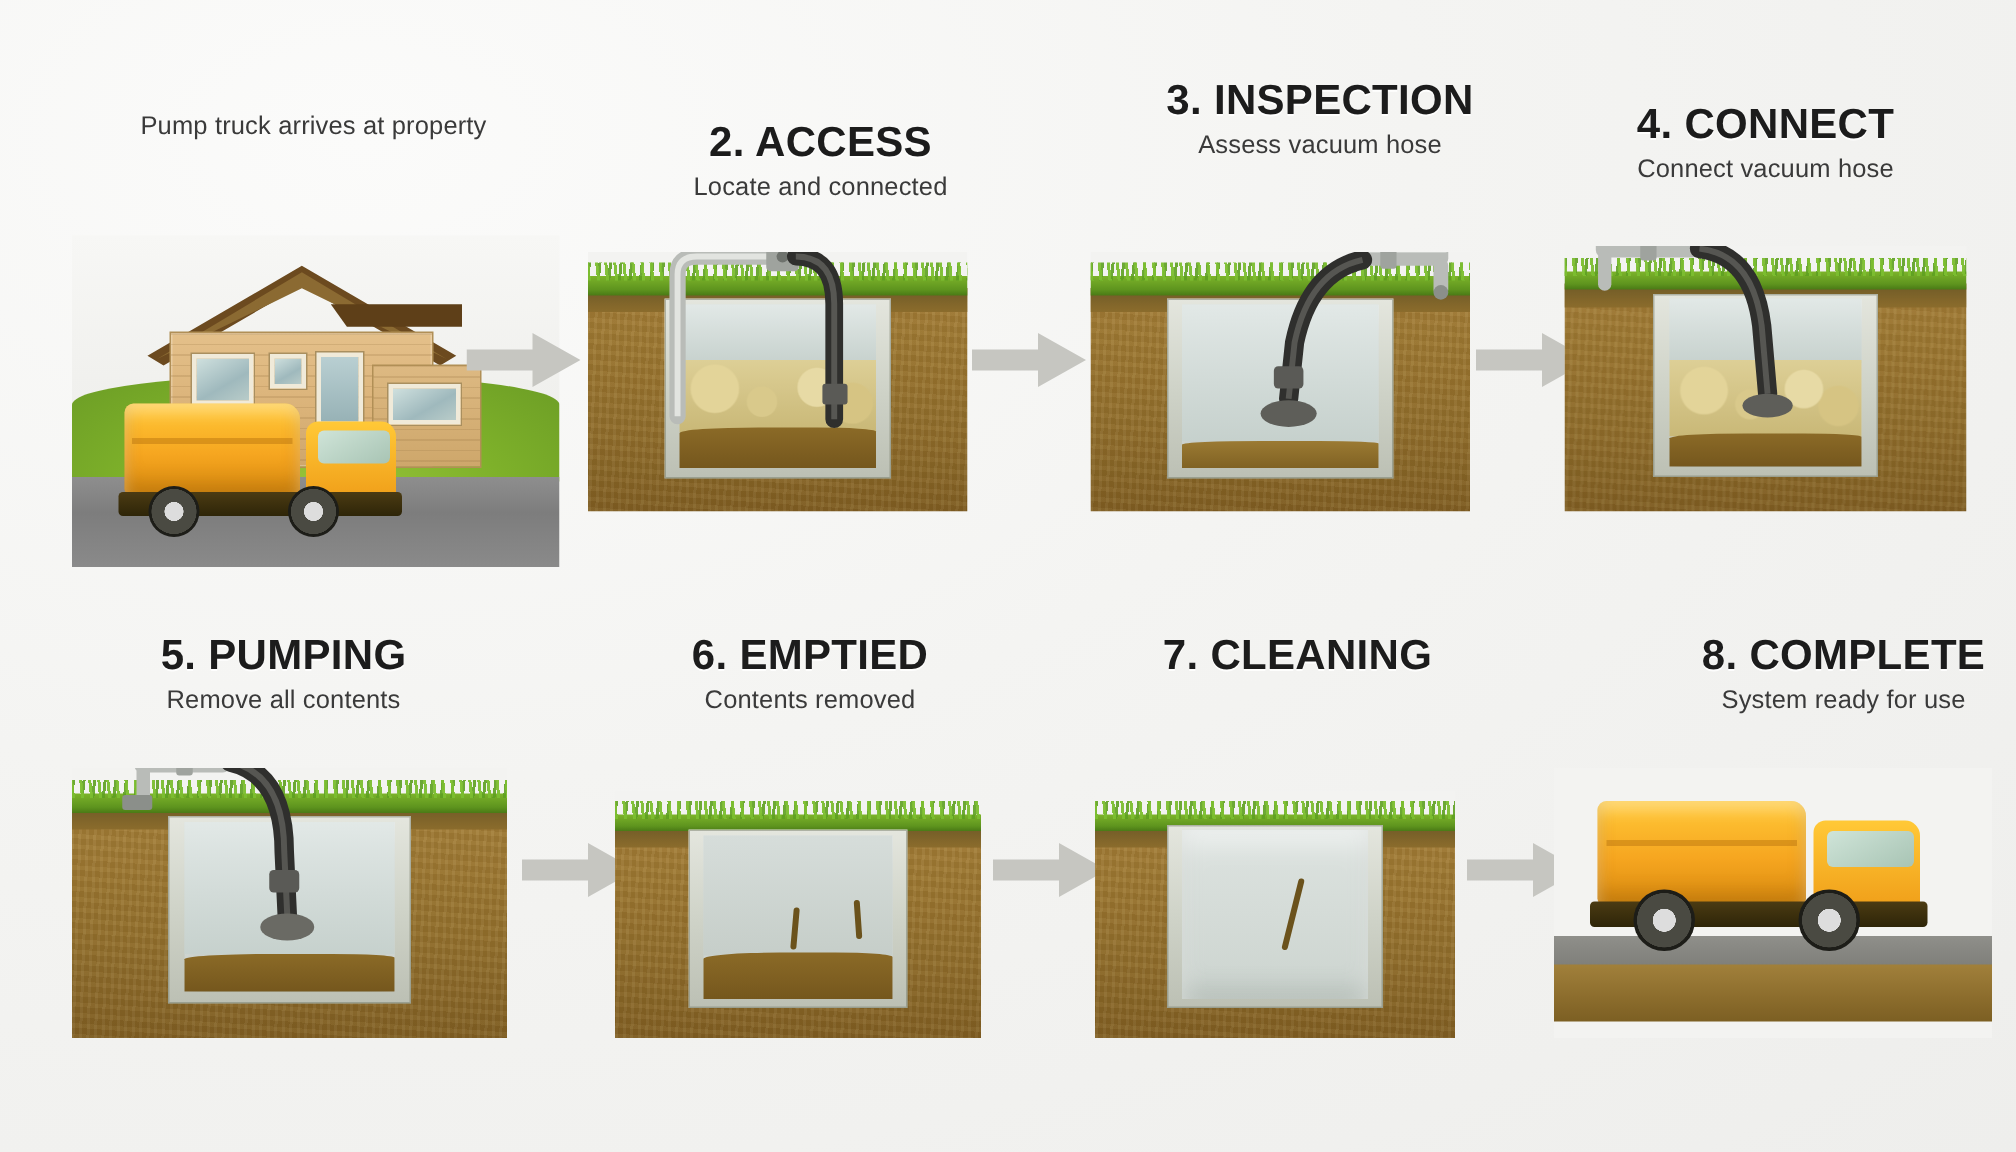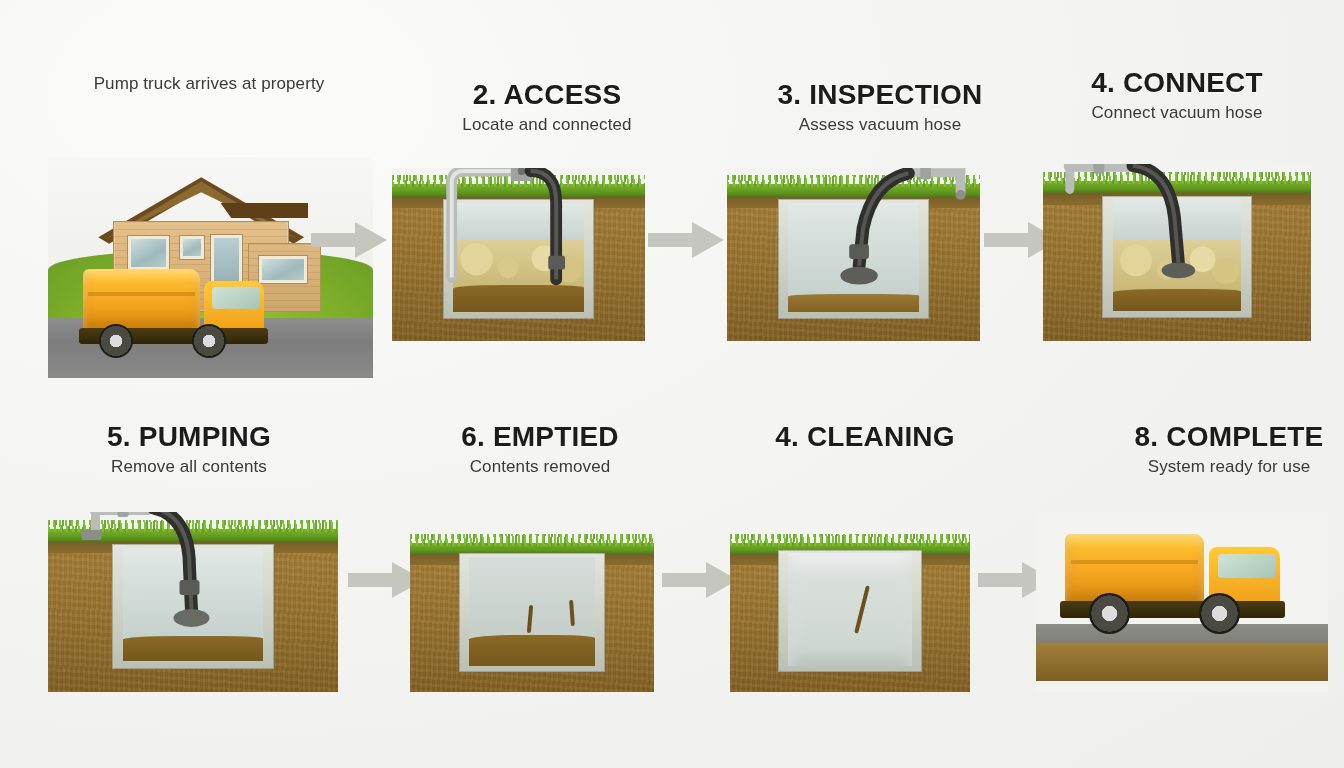--- a/index.html
+++ b/index.html
@@ -254,21 +254,21 @@
       </div>
     </div>
   </div>
 
   <div class="arrow" style="left:648px; top:218px;">
     <svg viewBox="0 0 76 44">
         <polygon points="0,15 44,15 44,4 76,22 44,40 44,29 0,29" fill="#c6c6c1"></polygon>
       </svg>
   </div>
 
-  <div class="step" style="left:705px; top:80px; width:350px;">
+  <div class="step" style="left:705px; top:52px; width:350px;">
     <div class="cap">
       <h2>3. INSPECTION</h2>
       <p>Assess vacuum hose</p>
     </div>
   </div>
   <div class="scene" style="left:727px; top:168px; width:253px; height:173px;">
     <div class="sec">
       <div class="soil">
           <div class="soiltex"></div>
         </div>
@@ -398,21 +398,21 @@
   </div>
 
   <div class="arrow" style="left:662px; top:558px;">
     <svg viewBox="0 0 76 44">
         <polygon points="0,15 44,15 44,4 76,22 44,40 44,29 0,29" fill="#c6c6c1"></polygon>
       </svg>
   </div>
 
   <div class="step" style="left:690px; top:422px; width:350px;">
     <div class="cap">
-      <h2>4. CLEANING</h2>
+      <h2>7. CLEANING</h2>
     </div>
   </div>
   <div class="scene" style="left:730px; top:527px; width:240px; height:165px;">
     <div class="sec">
       <div class="soil">
           <div class="soiltex"></div>
         </div>
       <div class="topsoil"></div>
       <div class="grass"></div>
       <div class="tankwall" style="left:20%; right:20%; top:14%; bottom:12%;"></div>

